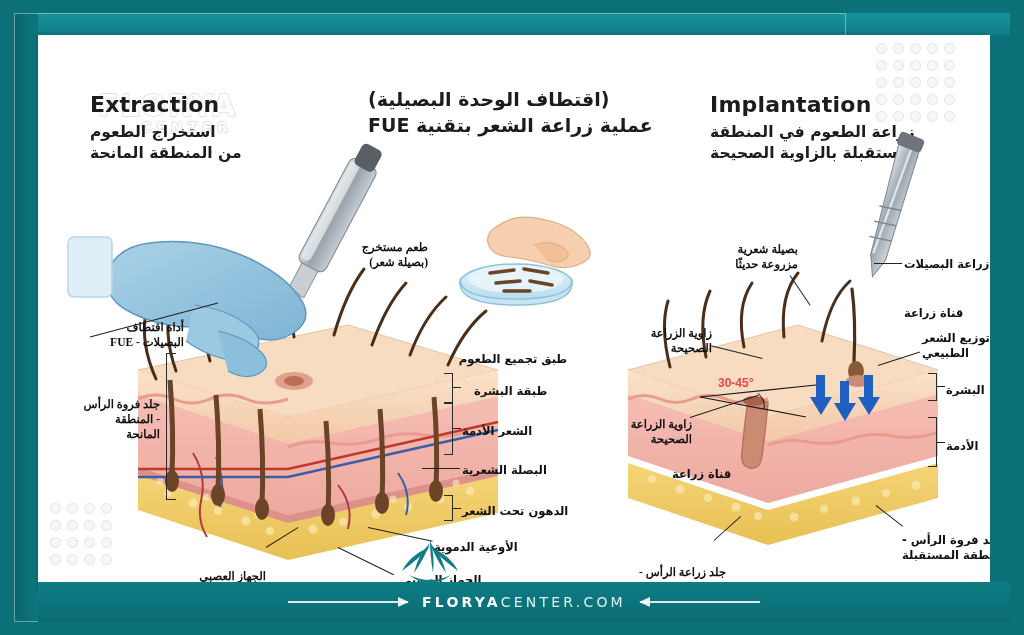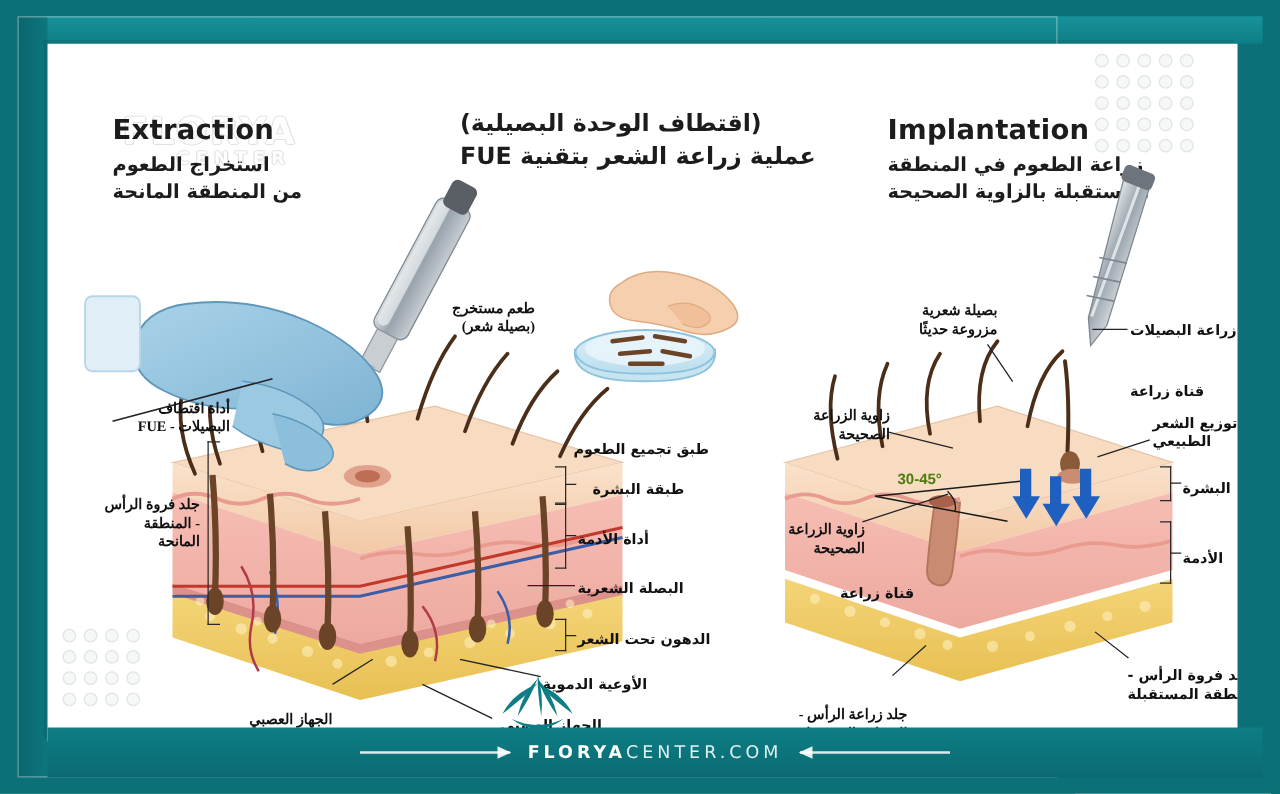--- a/index.html
+++ b/index.html
@@ -92,21 +92,21 @@
 
   
   .lbl{
     position:absolute;direction:rtl;color:#111;
     font-size:11.5px;font-weight:700;line-height:1.3;
   }
   .lbl.rt{text-align:right;font-family:Liberation Serif, serif;}
   .lbl.lt{text-align:left;}
   .lbl.ct{text-align:center;}
   .angle-lbl{
-    position:absolute;font-size:12px;font-weight:700;color:#4d7c0f;
+    position:absolute;font-size:12px;font-weight:700;color:#ef4444;
     font-family:"Liberation Sans",sans-serif;direction:ltr;
   }
 
   
   .leader{position:absolute;background:#222;height:1px;transform-origin:left center;}
 
   svg{display:block;overflow:visible;}
 </style>
 </head>
 <body>
@@ -358,21 +358,21 @@
       <div>طبق تجميع الطعوم</div>
     </div>
 
     <div class="lbl lt" style="left:436px;top:349px;width:110px;">
       <div>طبقة البشرة</div>
     </div>
     <div style="position:absolute;left:406px;top:338px;width:8px;height:28px;border:1.3px solid #2a2a2a;border-left:none;"></div>
     <div class="leader" style="left:414px;top:352px;width:9px;"></div>
 
     <div class="lbl lt" style="left:424px;top:389px;width:110px;">
-      <div>أداة الأدمة</div>
+      <div>الشعر الأدمة</div>
     </div>
     <div style="position:absolute;left:406px;top:368px;width:8px;height:50px;border:1.3px solid #2a2a2a;border-left:none;"></div>
     <div class="leader" style="left:414px;top:393px;width:9px;"></div>
 
     <div class="lbl lt" style="left:424px;top:428px;width:120px;">
       <div>البصلة الشعرية</div>
     </div>
     <div class="leader" style="left:384px;top:433px;width:38px;"></div>
 
     <div class="lbl lt" style="left:424px;top:469px;width:120px;">

